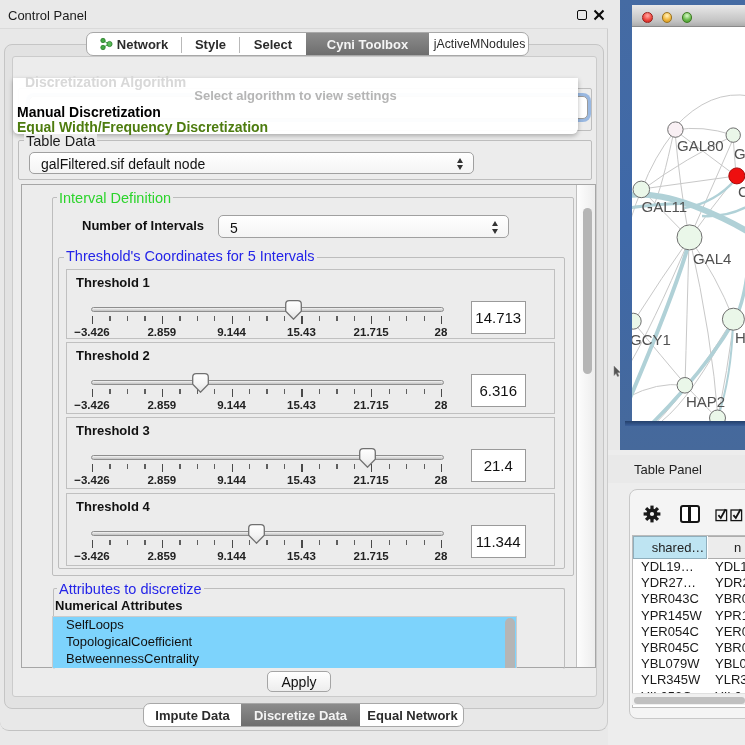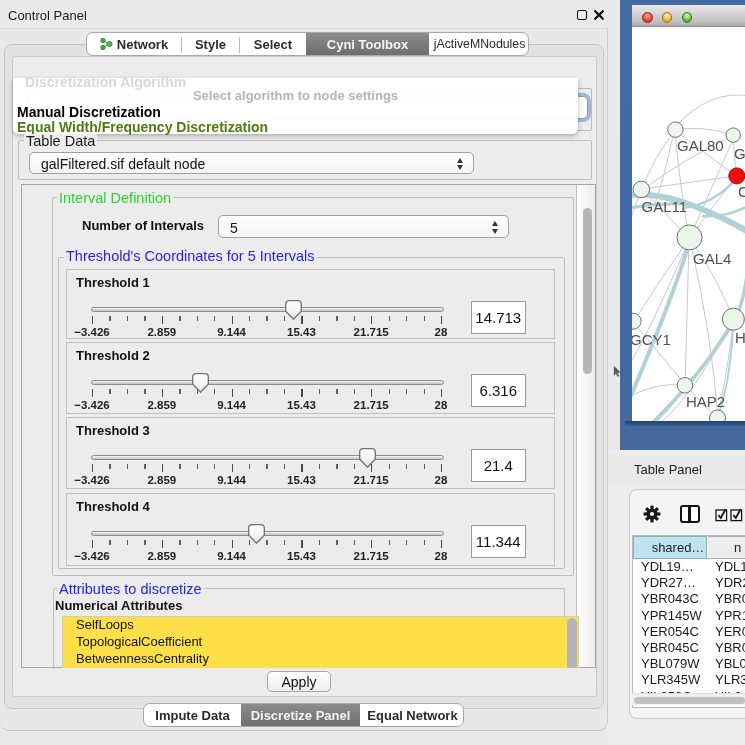--- a/index.html
+++ b/index.html
@@ -50,21 +50,21 @@
   <div class="seg" style="left:153px;width:66px;">Select</div>
   <div class="seg" style="left:219px;width:123px;background:linear-gradient(#8c8c8c,#6e6e6e);color:#f4f4f4;">Cyni Toolbox</div>
   <div class="seg" style="left:342px;width:101px;font-size:12.3px;font-weight:normal;">jActiveMNodules</div>
 </div>
 
 <div class="grp" style="left:18px;top:88px;width:574px;height:43px;"></div>
 <div style="position:absolute;left:29px;top:96px;width:559px;height:23px;background:#fff;border:1px solid #9a9a9a;border-radius:5px;box-shadow:0 0 0 3px rgba(98,150,219,0.6);"></div>
 
 <div style="position:absolute;left:13px;top:78px;width:565px;height:56px;background:rgba(255,255,255,0.97);border-radius:0 0 6px 6px;box-shadow:0 2px 5px rgba(0,0,0,0.28);"></div>
 <div style="position:absolute;left:25px;top:74px;font-size:14px;font-weight:bold;color:#d8d8d8;">Discretization Algorithm</div>
-<div style="position:absolute;left:0;top:88px;width:591px;text-align:center;font-size:13px;font-weight:bold;color:#b5b5b5;">Select algorithm to node settings</div>
+<div style="position:absolute;left:0;top:88px;width:591px;text-align:center;font-size:13px;font-weight:bold;color:#b5b5b5;">Select algorithm to view settings</div>
 <div style="position:absolute;left:17px;top:104px;font-size:14px;font-weight:bold;color:#000;">Manual Discretization</div>
 <div style="position:absolute;left:17px;top:119px;font-size:14px;color:#4d7c0f;font-weight:bold;">Equal Width/Frequency Discretization</div>
 
 <div class="grp" style="left:18px;top:140px;width:574px;height:40px;"></div>
 <div class="glab" style="left:24px;top:134px;background:#ececec;color:#1a1a1a;">Table Data</div>
 <div class="combo" style="left:29px;top:152px;width:445px;height:22px;">
       <span style="position:absolute;left:11px;top:3px;">galFiltered.sif default node</span>
   <div class="upar" style="right:10px;top:5px;"></div>
       <div class="dnar" style="right:10px;top:12px;"></div>
 </div>
@@ -172,32 +172,32 @@
             <stop offset="1" stop-color="#e2e2e2"></stop>
           </linearGradient>
         </defs>
         <path d="M4.2 0.7 H12.8 Q16.3 0.7 16.3 4.2 V11.3 L8.5 19.2 L0.7 11.3 V4.2 Q0.7 0.7 4.2 0.7 Z" fill="url(#kg4)" stroke="#707070" stroke-width="1.3"></path>
       </svg></div>
 <div class="vb" style="left:470.5px;top:524.5px;">11.344</div>
 
 <div class="grp" style="left:53px;top:588px;width:512px;height:81px;border-bottom:none;"></div>
 <div class="glab" style="left:57px;top:581.5px;color:#2424e8;">Attributes to discretize</div>
 <div style="position:absolute;left:55px;top:598px;font-size:13px;font-weight:bold;color:#111;">Numerical Attributes</div>
-<div style="position:absolute;left:62px;top:616px;width:517px;height:52px;background:#fde047;border:1px solid #cccccc;border-bottom:none;overflow:hidden;">
+<div style="position:absolute;left:52px;top:616px;width:465px;height:52px;background:#7dd3fc;border:1px solid #cccccc;border-bottom:none;overflow:hidden;">
   <div style="position:absolute;left:13px;top:0px;font-size:13px;color:#111;">SelfLoops</div>
   <div style="position:absolute;left:13px;top:17px;font-size:13px;color:#111;">TopologicalCoefficient</div>
   <div style="position:absolute;left:13px;top:34px;font-size:13px;color:#111;">BetweennessCentrality</div>
   <div style="position:absolute;right:1px;top:1px;width:10px;height:60px;background:#b5b5b5;border-radius:5px;"></div>
 </div>
 
 <div style="position:absolute;left:267px;top:671px;width:64px;height:21px;background:linear-gradient(#ffffff,#ededed);border:1px solid #a5a5a5;border-radius:5px;text-align:center;font-size:14px;color:#111;padding-top:1.5px;">Apply</div>
 
 <div style="position:absolute;left:143px;top:703px;width:321px;height:24px;background:#ffffff;border:1px solid #a8a8a8;border-radius:7px;overflow:hidden;">
   <div class="seg" style="left:0;width:97px;">Impute Data</div>
-  <div class="seg" style="left:97px;width:119px;background:linear-gradient(#8c8c8c,#6e6e6e);color:#f4f4f4;">Discretize Panel</div>
+  <div class="seg" style="left:97px;width:119px;background:linear-gradient(#8c8c8c,#6e6e6e);color:#f4f4f4;">Discretize Data</div>
   <div class="seg" style="left:216px;width:105px;">Equal Network</div>
 </div>
 
 <svg style="position:absolute;left:613px;top:366px;" width="8" height="11" viewBox="0 0 8 11">
       <path d="M1 0 L7.5 6.5 L4.5 6.8 L6 10 L4.5 10.6 L3 7.5 L1 9.5 Z" fill="#555" stroke="#888" stroke-width="0.5"></path>
     </svg>
 
 <div style="position:absolute;left:620px;top:0;width:125px;height:450px;background:linear-gradient(#456ba3,#3e68a8 50%,#46699b);"></div>
 <div style="position:absolute;left:625px;top:421px;width:120px;height:5px;background:linear-gradient(#24406b,#3a5f99);"></div>
 <div style="position:absolute;left:632px;top:5px;width:113px;height:22px;background:linear-gradient(#e9e9e9,#c4c4c4 75%,#adadad);border-bottom:1px solid #8a8a8a;"></div>

